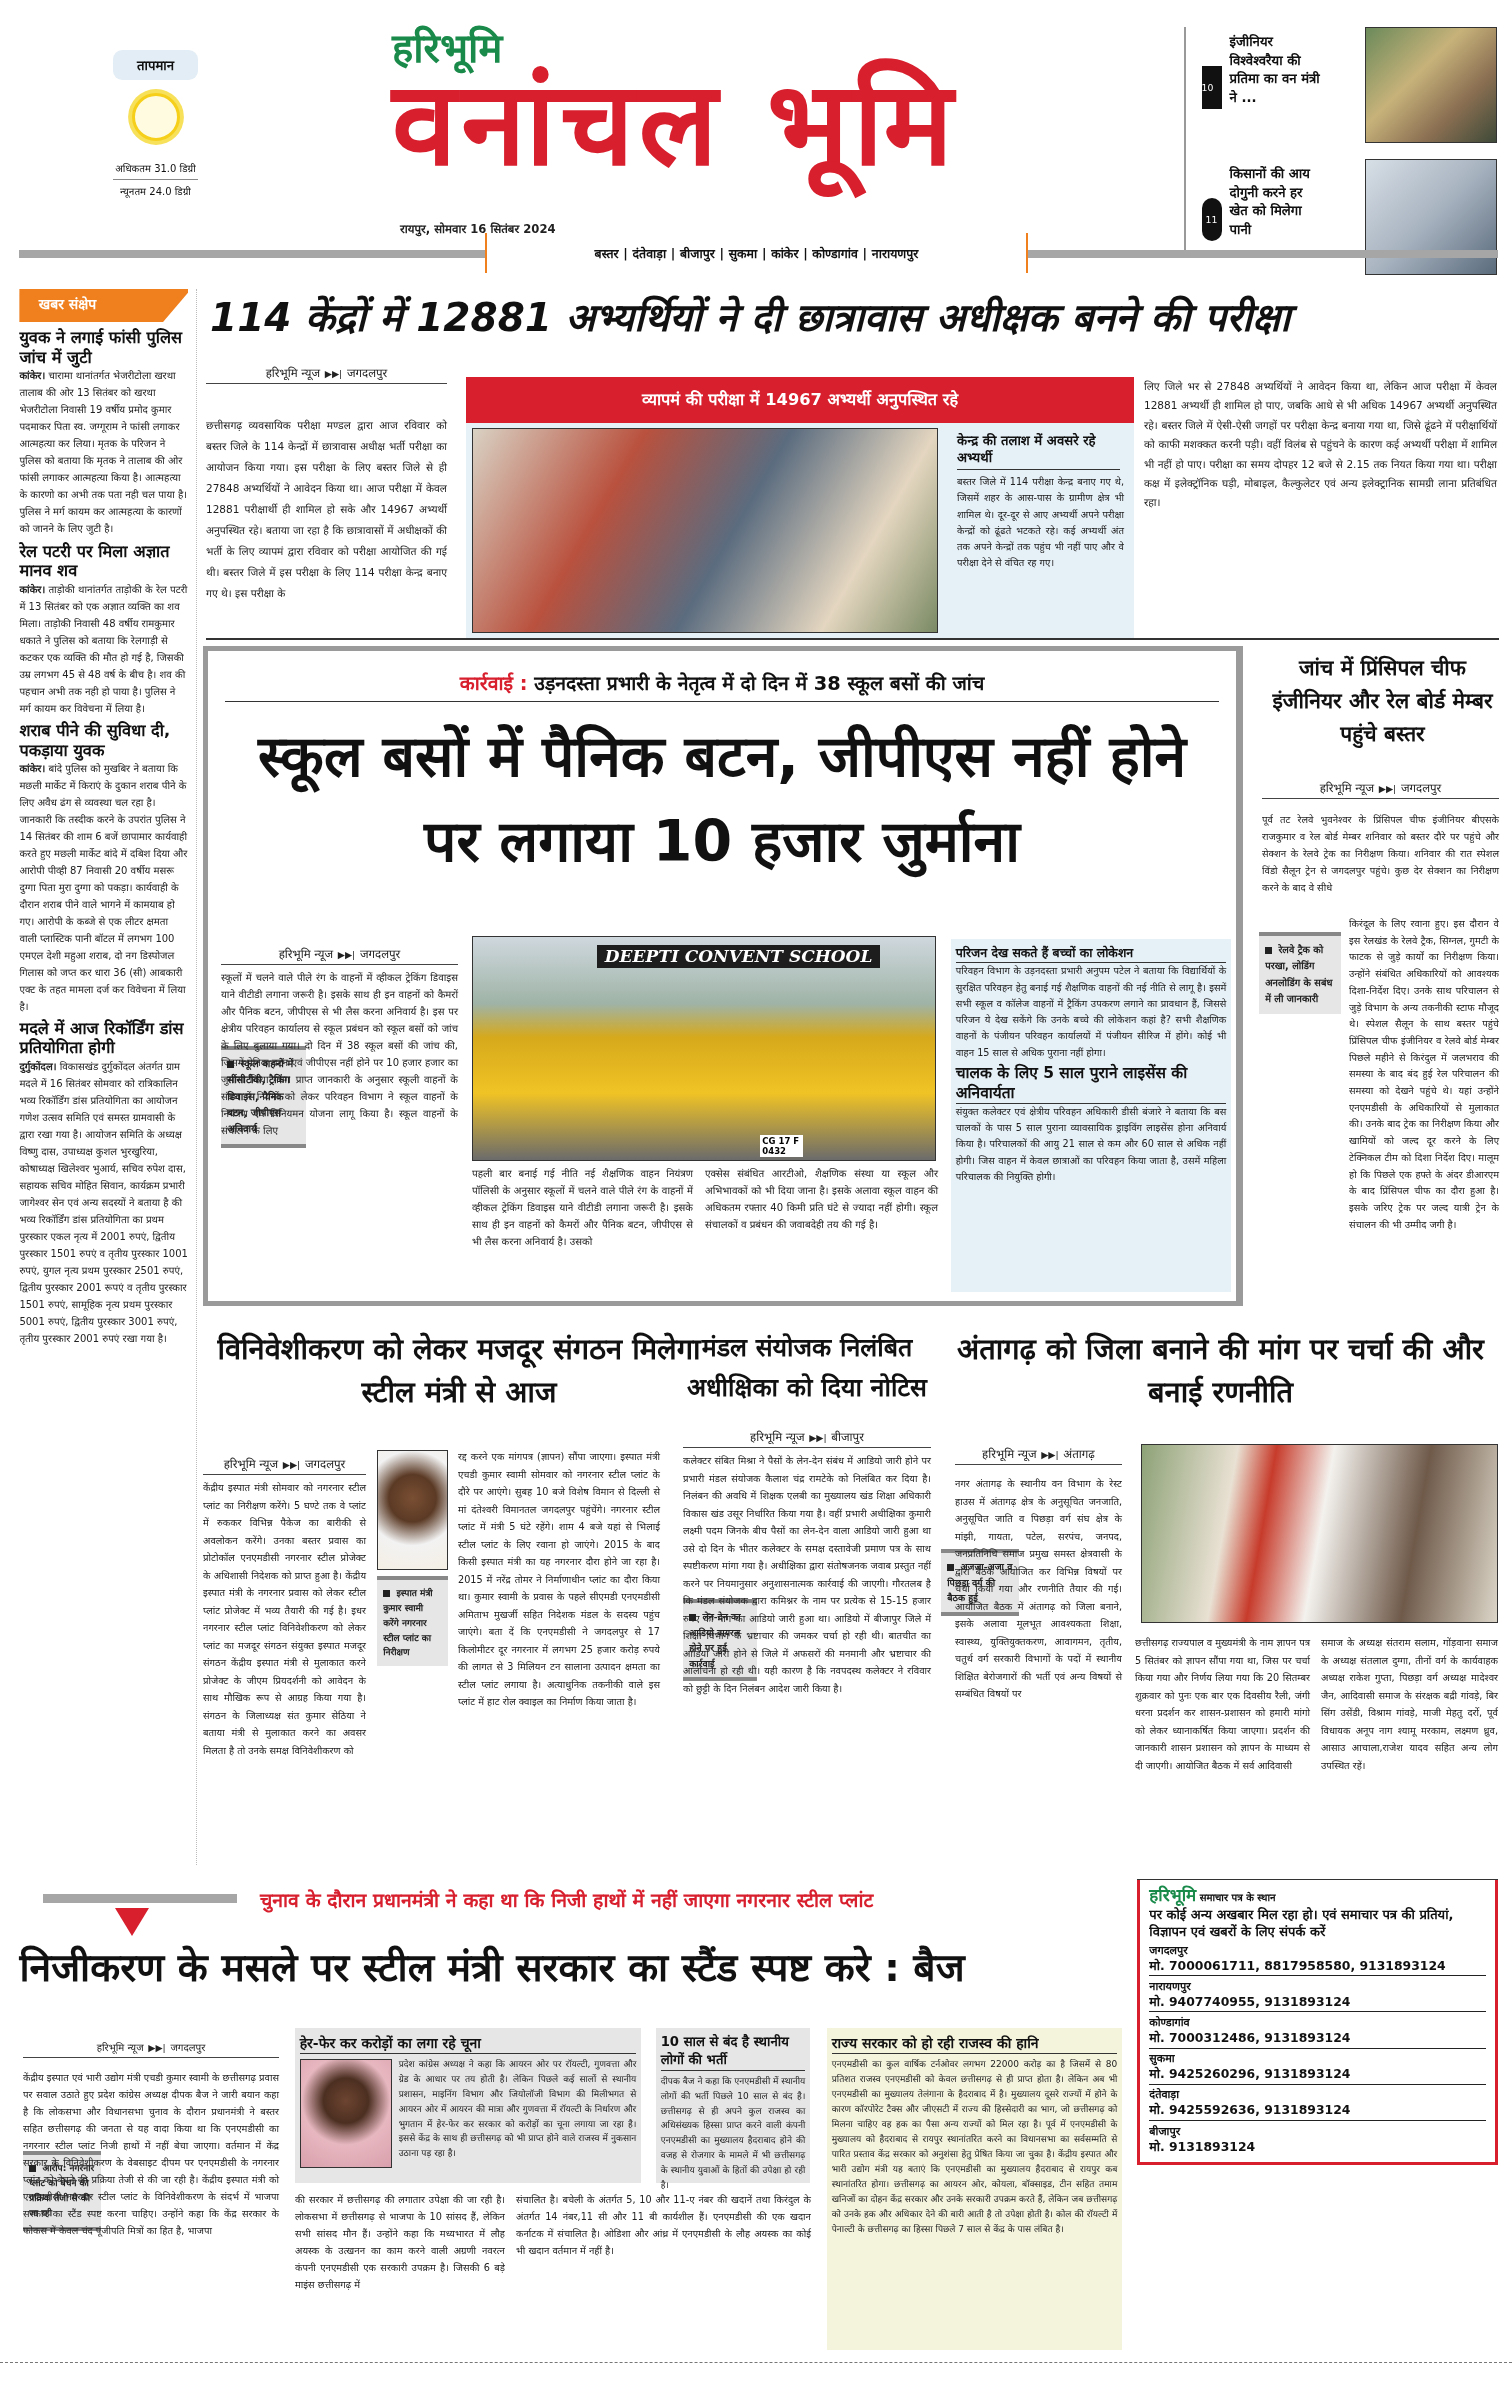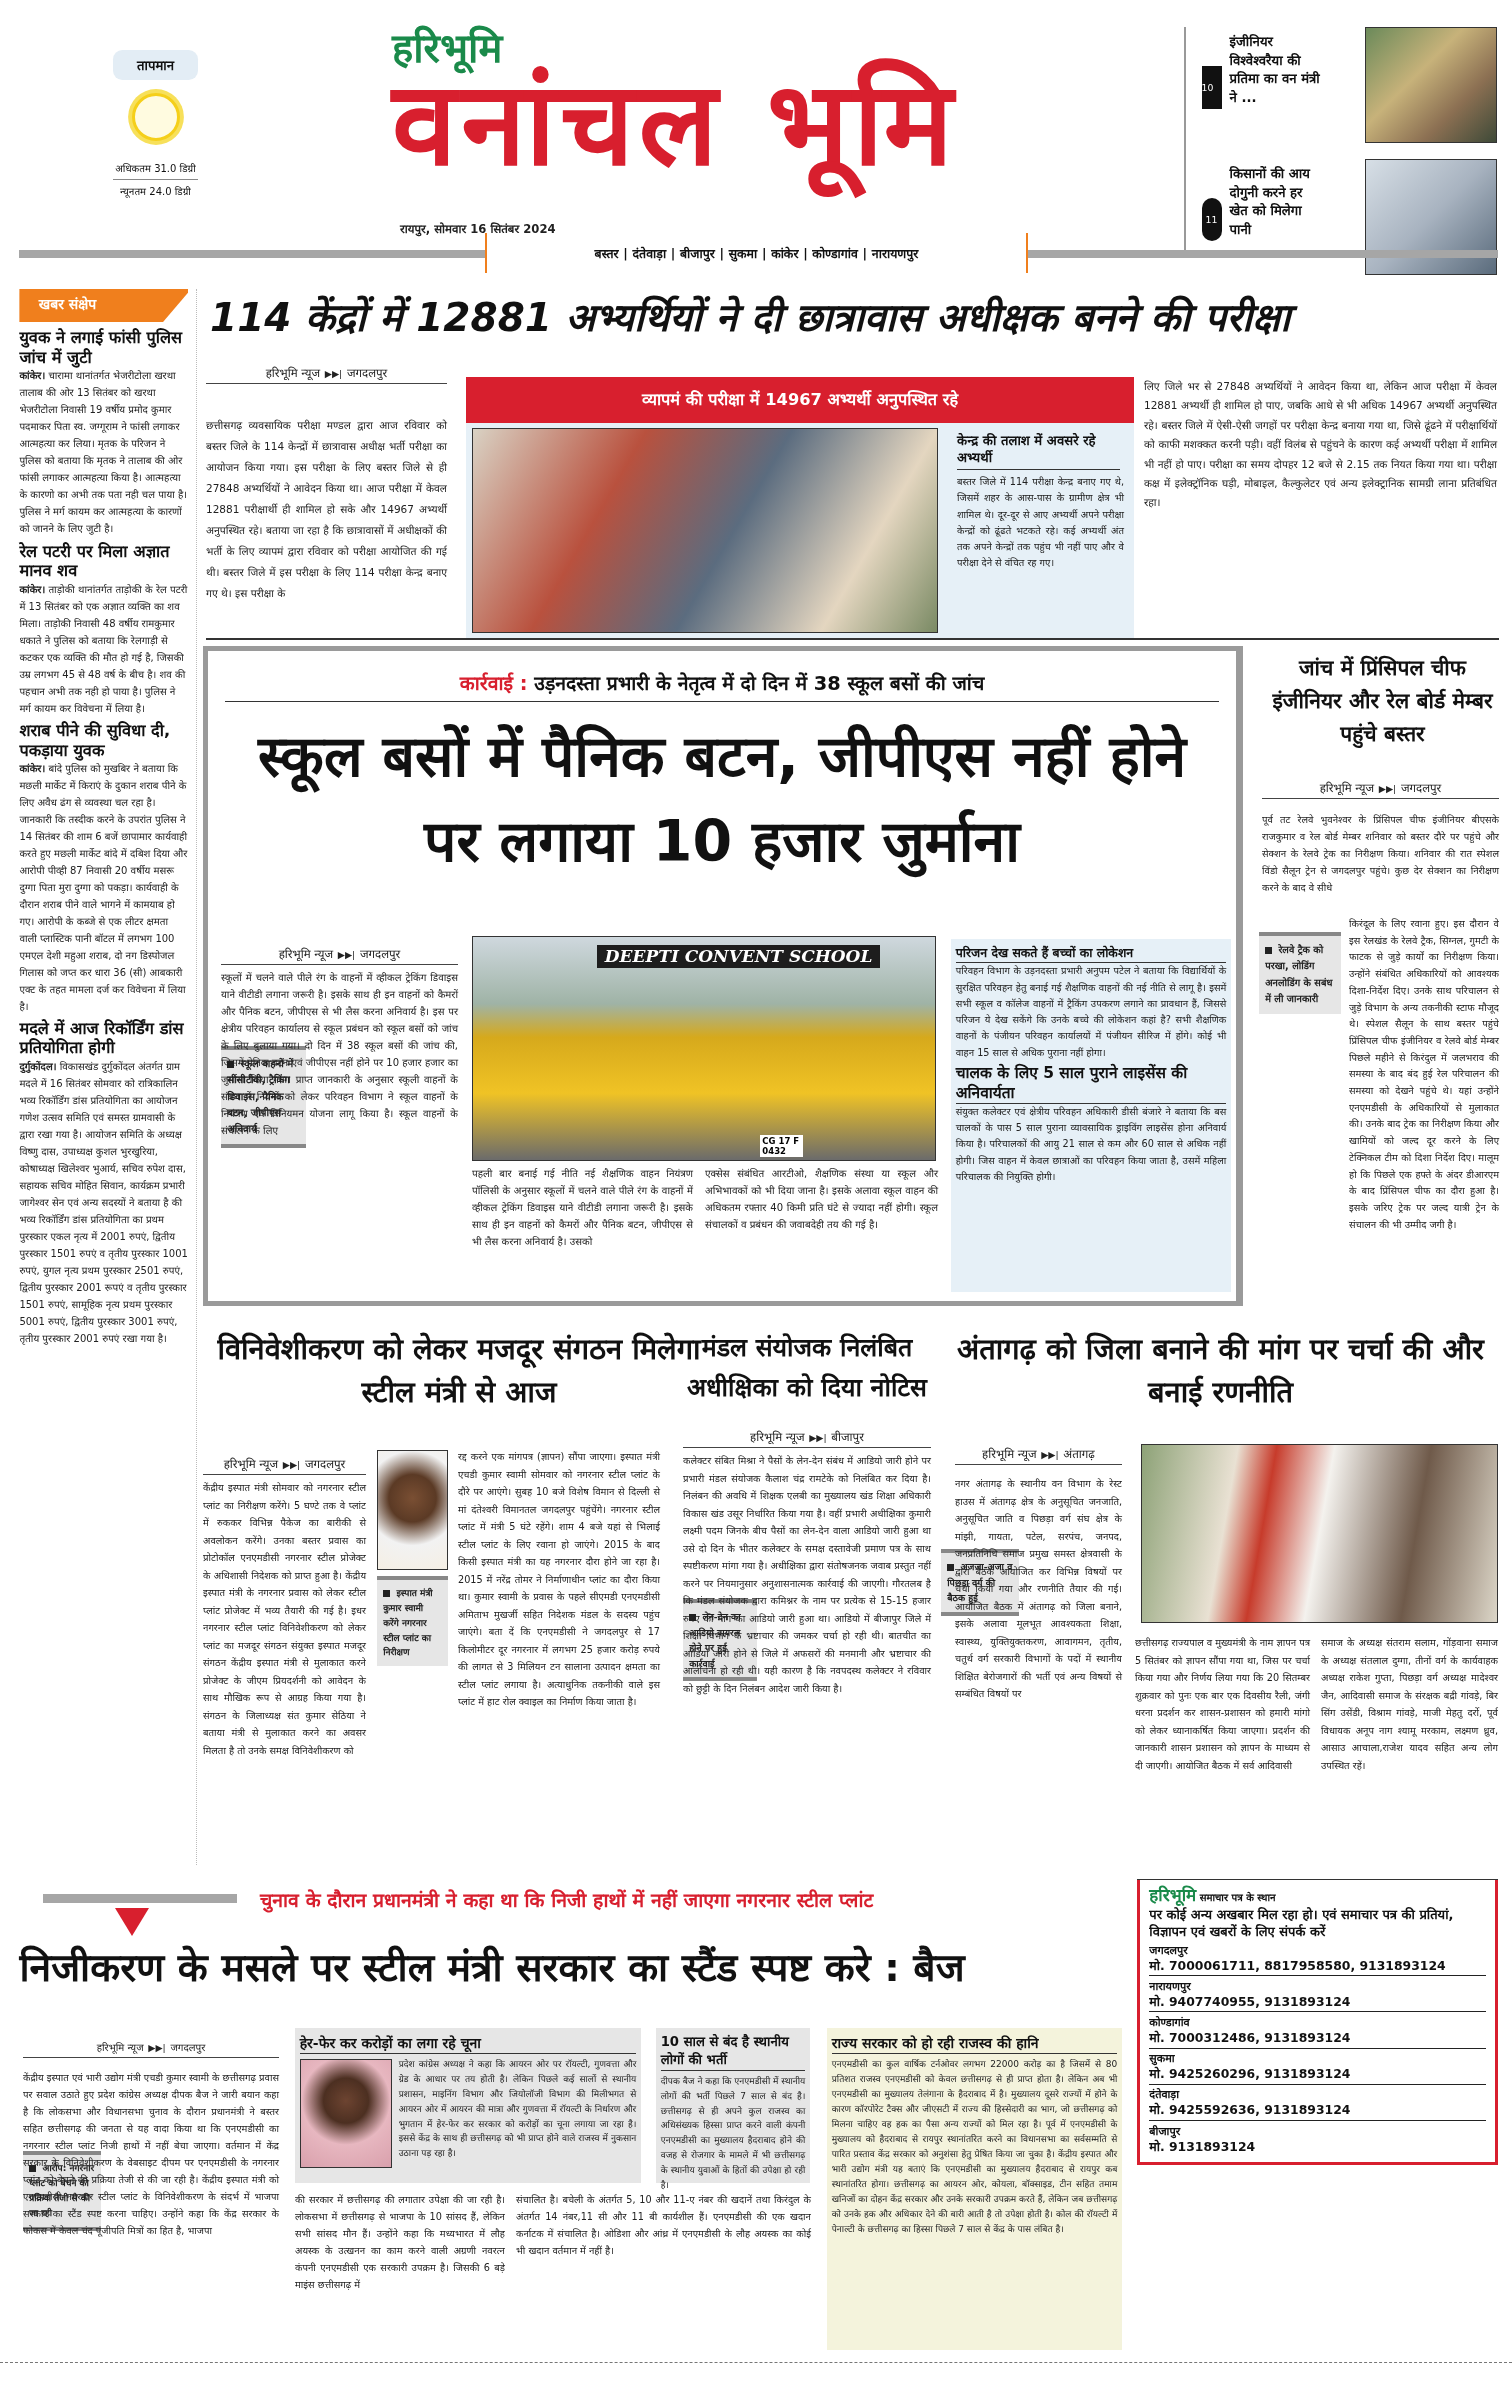--- a/index.html
+++ b/index.html
@@ -186,21 +186,21 @@
 
 <div class="abs" style="left:295px;top:2028px;width:346px;height:155px;background:#e6e6e6;padding:4.7px">
   <div class="hd" style="font-size:14px;border-bottom:0.8px solid #333;padding-bottom:1.6px;margin-right:0">हेर-फेर कर करोड़ों का लगा रहे चूना</div>
   <div class="photo" style="float:left;margin-top:4.7px;width:92px;height:109px;background:radial-gradient(circle at 50% 38%,#6d4431 0%,#4c2f21 28%,#e7b7c0 55%,#d9a0ac)"></div>
   <div class="txt" style="margin-left:99px;font-size:9px;line-height:14.8px;margin-top:3.1px">प्रदेश कांग्रेस अध्यक्ष ने कहा कि आयरन ओर पर रॉयल्टी, गुणवत्ता और ग्रेड के आधार पर तय होती है। लेकिन पिछले कई सालों से स्थानीय प्रशासन, माइनिंग विभाग और जियोलॉजी विभाग की मिलीभगत से आयरन ओर में आयरन की मात्रा और गुणवत्ता में रॉयल्टी के निर्धारण और भुगतान में हेर-फेर कर सरकार को करोड़ों का चूना लगाया जा रहा है। इससे केंद्र के साथ ही छत्तीसगढ़ को भी प्राप्त होने वाले राजस्व में नुकसान उठाना पड़ रहा है।</div>
 </div>
 <div class="abs txt" style="left:295px;top:2191px;width:210px;font-size:9.7px;line-height:17px">की सरकार में छत्तीसगढ़ की लगातार उपेक्षा की जा रही है। लोकसभा में छत्तीसगढ़ से भाजपा के 10 सांसद हैं, लेकिन सभी सांसद मौन हैं। उन्होंने कहा कि मध्यभारत में लौह अयस्क के उत्खनन का काम करने वाली अग्रणी नवरत्न कंपनी एनएमडीसी एक सरकारी उपक्रम है। जिसकी 6 बड़े माइंस छत्तीसगढ़ में</div>
 
 <div class="abs" style="left:656px;top:2028px;width:154px;height:155px;background:#e6e6e6;padding:4.7px">
   <div class="hd" style="font-size:13.2px;line-height:18.6px;border-bottom:0.8px solid #333">10 साल से बंद है स्थानीय लोगों की भर्ती</div>
-  <div class="txt" style="font-size:9px;line-height:14.8px;margin-top:3.1px">दीपक बैज ने कहा कि एनएमडीसी में स्थानीय लोगों की भर्ती पिछले 7 साल से बंद है। छत्तीसगढ़ से ही अपने कुल राजस्व का अधिसंख्यक हिस्सा प्राप्त करने वाली कंपनी एनएमडीसी का मुख्यालय हैदराबाद होने की वजह से रोजगार के मामले में भी छत्तीसगढ़ के स्थानीय युवाओं के हितों की उपेक्षा हो रही है।</div>
+  <div class="txt" style="font-size:9px;line-height:14.8px;margin-top:3.1px">दीपक बैज ने कहा कि एनएमडीसी में स्थानीय लोगों की भर्ती पिछले 10 साल से बंद है। छत्तीसगढ़ से ही अपने कुल राजस्व का अधिसंख्यक हिस्सा प्राप्त करने वाली कंपनी एनएमडीसी का मुख्यालय हैदराबाद होने की वजह से रोजगार के मामले में भी छत्तीसगढ़ के स्थानीय युवाओं के हितों की उपेक्षा हो रही है।</div>
 </div>
 <div class="abs txt" style="left:516px;top:2191px;width:295px;font-size:9.7px;line-height:17px">संचालित है। बचेली के अंतर्गत 5, 10 और 11-ए नंबर की खदानें तथा किरंदुल के अंतर्गत 14 नंबर,11 सी और 11 बी कार्यशील हैं। एनएमडीसी की एक खदान कर्नाटक में संचालित है। ओडिशा और आंध्र में एनएमडीसी के लौह अयस्क का कोई भी खदान वर्तमान में नहीं है।</div>
 
 <div class="abs" style="left:827px;top:2028px;width:295px;height:322px;background:#f4f3dc;padding:4.7px">
   <div class="hd" style="font-size:14px;border-bottom:0.8px solid #333;padding-bottom:1.6px">राज्य सरकार को हो रही राजस्व की हानि</div>
   <div class="txt" style="font-size:9px;line-height:15px;margin-top:3.1px">एनएमडीसी का कुल वार्षिक टर्नओवर लगभग 22000 करोड़ का है जिसमें से 80 प्रतिशत राजस्व एनएमडीसी को केवल छत्तीसगढ़ से ही प्राप्त होता है। लेकिन अब भी एनएमडीसी का मुख्यालय तेलंगाना के हैदराबाद में है। मुख्यालय दूसरे राज्यों में होने के कारण कॉरपोरेट टैक्स और जीएसटी में राज्य की हिस्सेदारी का भाग, जो छत्तीसगढ़ को मिलना चाहिए वह हक का पैसा अन्य राज्यों को मिल रहा है। पूर्व में एनएमडीसी के मुख्यालय को हैदराबाद से रायपुर स्थानांतरित करने का विधानसभा का सर्वसम्मति से पारित प्रस्ताव केंद्र सरकार को अनुशंसा हेतु प्रेषित किया जा चुका है। केंद्रीय इस्पात और भारी उद्योग मंत्री यह बताएं कि एनएमडीसी का मुख्यालय हैदराबाद से रायपुर कब स्थानांतरित होगा। छत्तीसगढ़ का आयरन ओर, कोयला, बॉक्साइड, टीन सहित तमाम खनिजों का दोहन केंद्र सरकार और उनके सरकारी उपक्रम करते हैं, लेकिन जब छत्तीसगढ़ को उनके हक और अधिकार देने की बारी आती है तो उपेक्षा होती है। कोल की रॉयल्टी में पेनाल्टी के छत्तीसगढ़ का हिस्सा पिछले 7 साल से केंद्र के पास लंबित है।</div>
 </div>
 
 <div class="abs" style="left:1137px;top:1879px;width:361px;height:481px;border-top:1.6px solid #333">
   <div style="border:3.9px solid #d81f2e;border-top:none;padding:3.1px 9.3px 6.2px">

